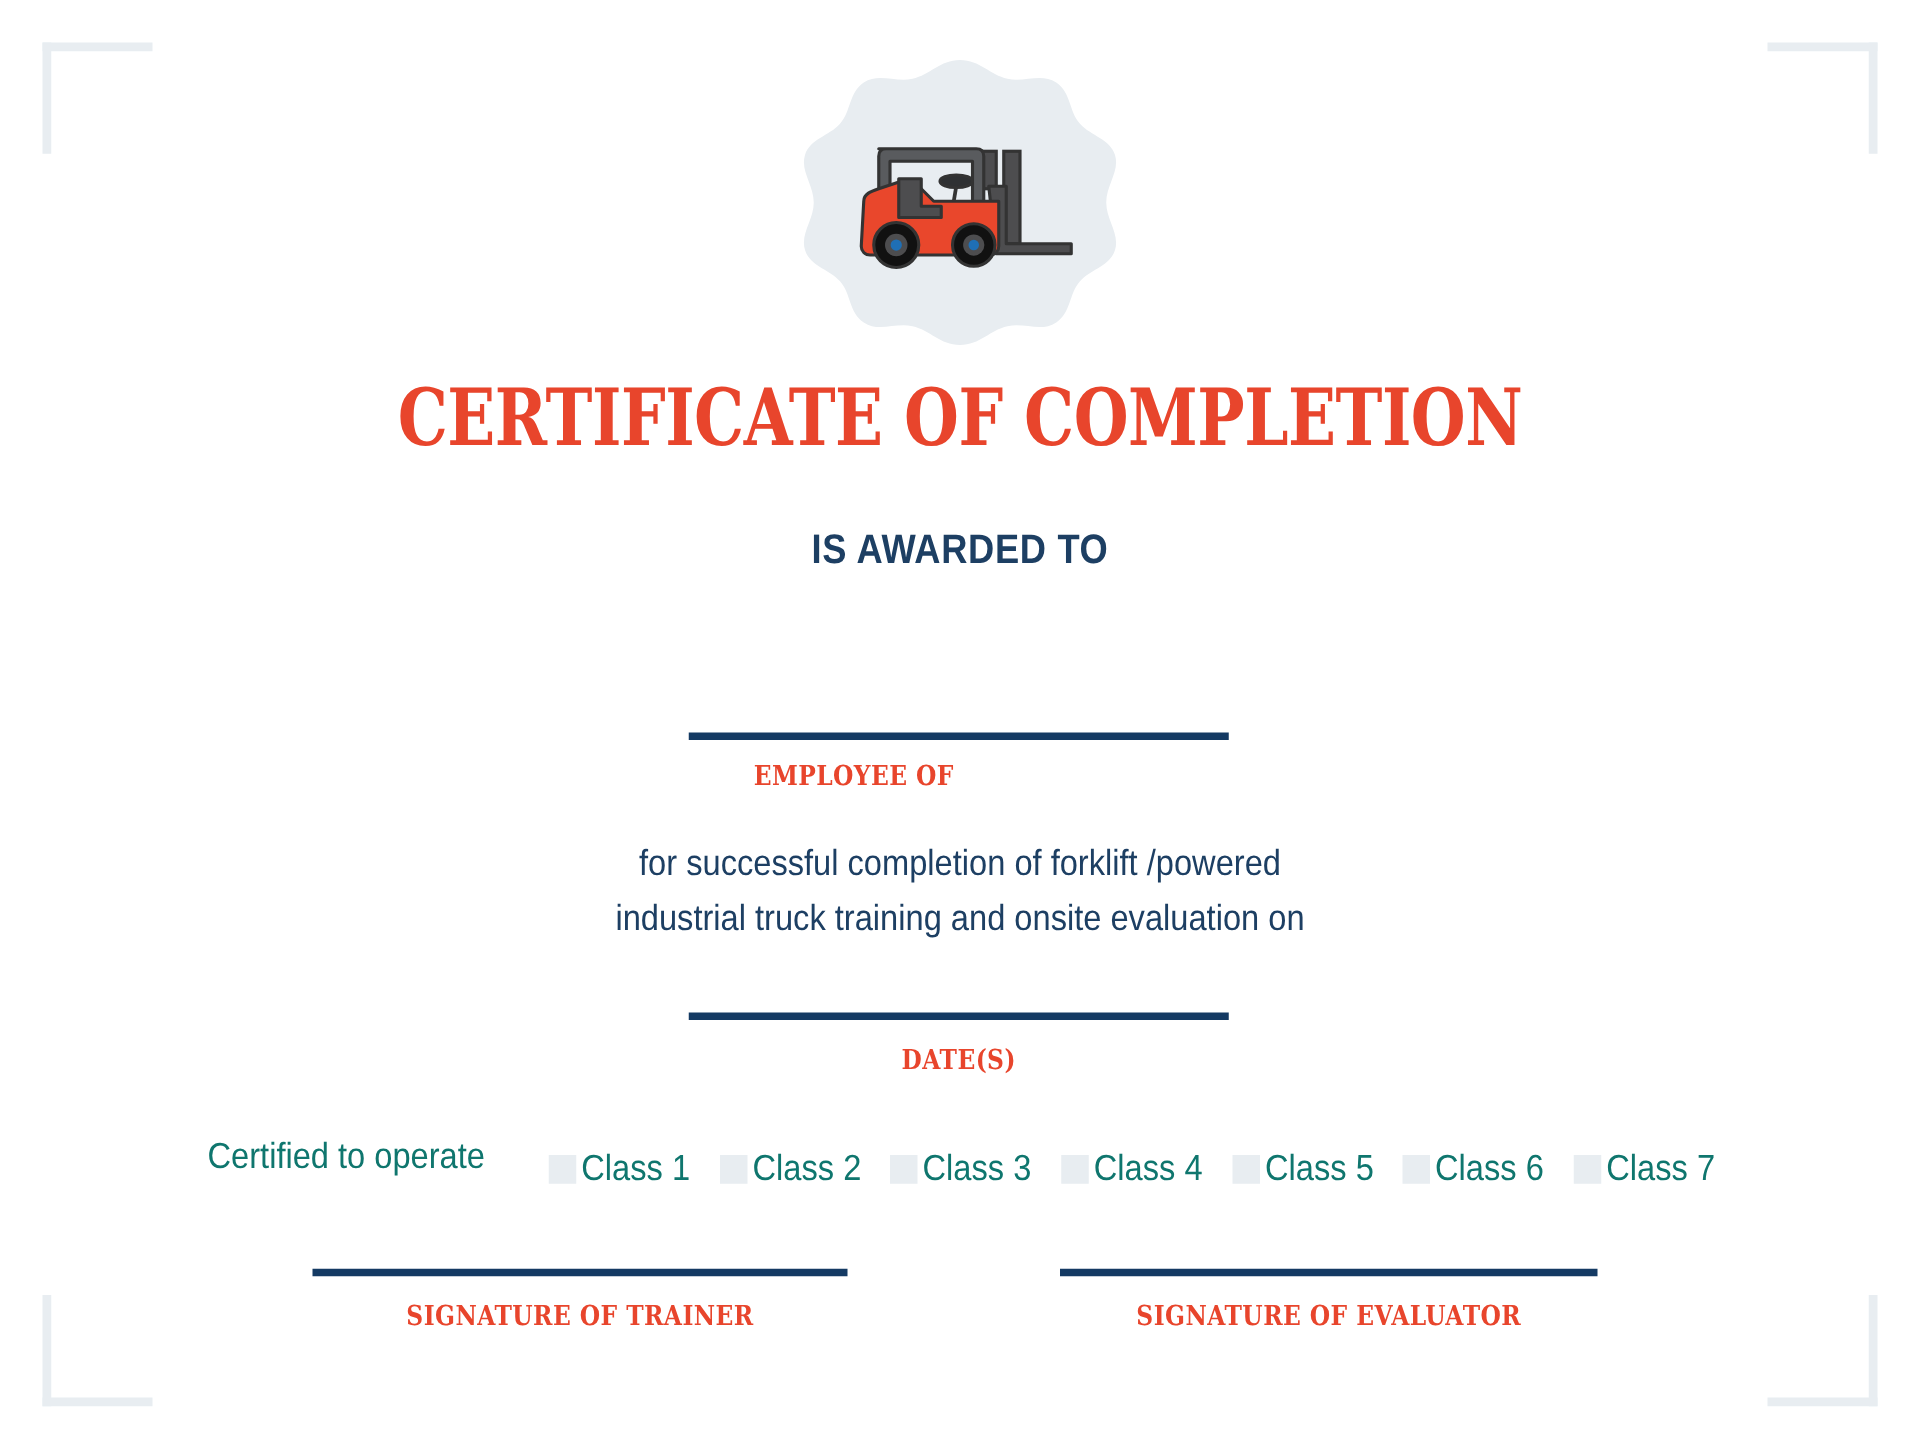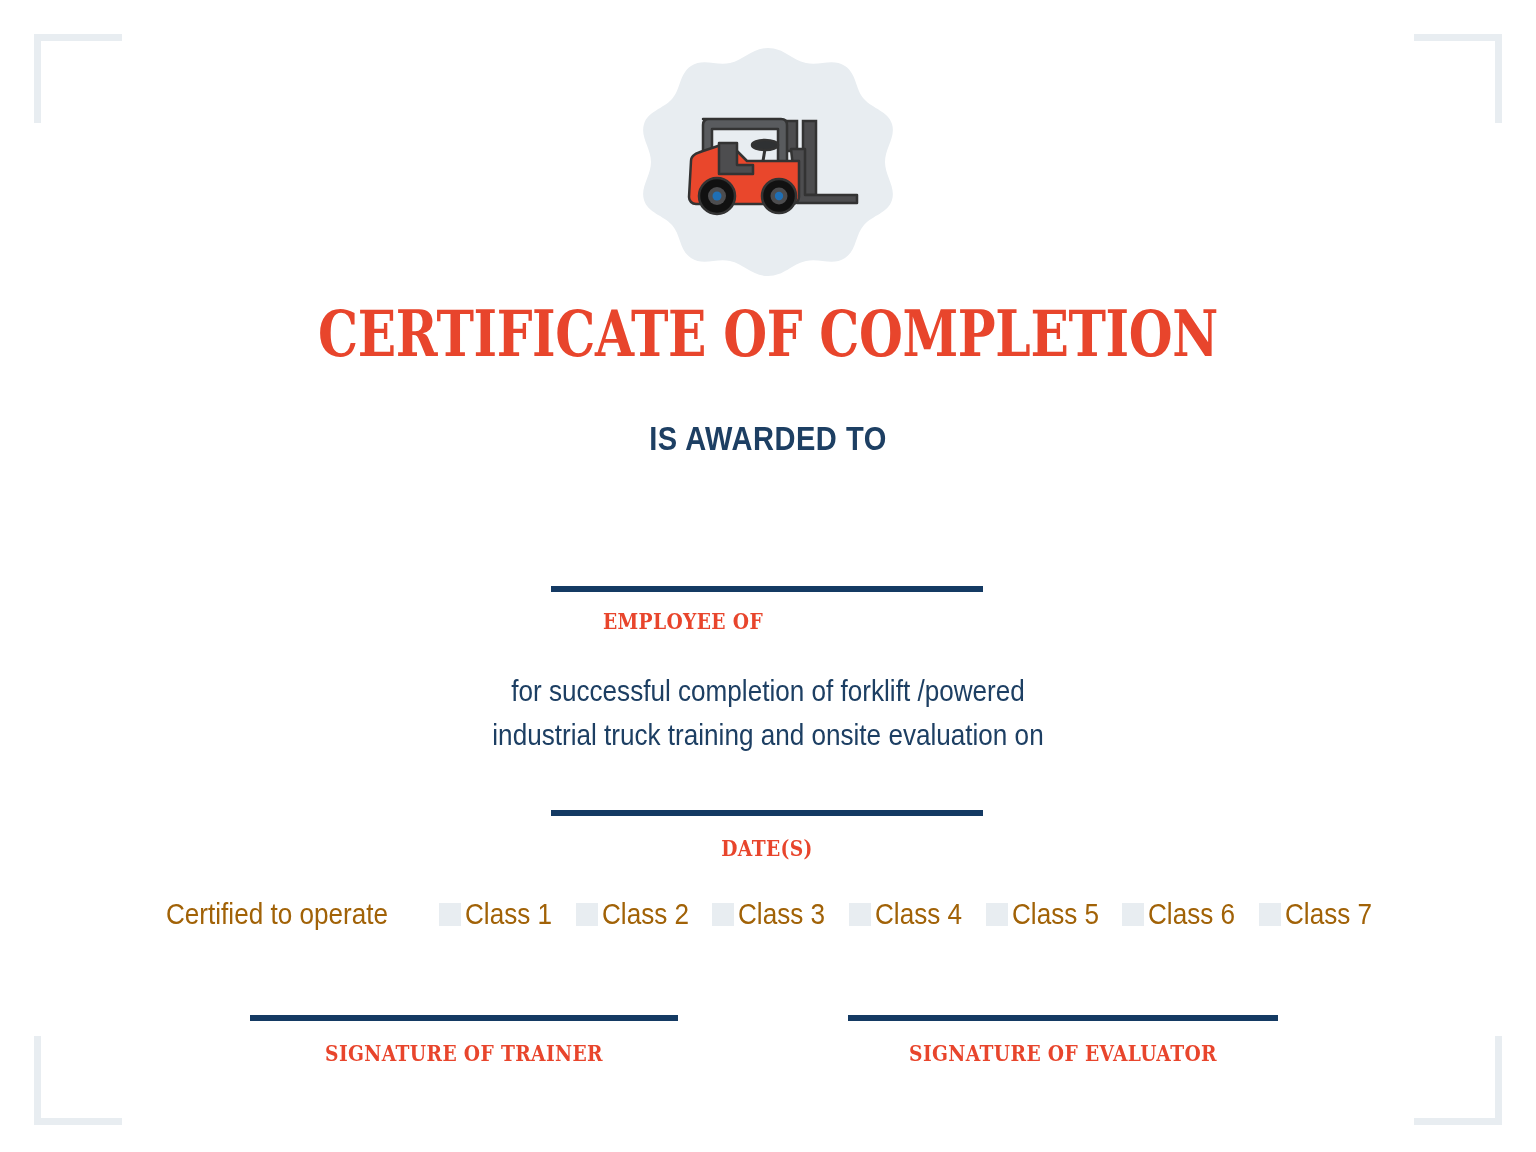--- a/index.html
+++ b/index.html
@@ -121,33 +121,34 @@
   
   .certify-row {
     position:absolute;
     left:12px; right:0;
     top:898px;
     display:flex;
     align-items:center;
     justify-content:center;
     font-family:"Liberation Sans", sans-serif;
     font-size:29px;
-    color:#a16207;
+    color:#0f766e;
   }
   .certify-label {
     transform:scaleX(0.90);
     transform-origin:left center;
     white-space:nowrap;
     margin-right:12px;
   }
   .class-item {
     display:flex;
     align-items:center;
     margin-left:14px;
     white-space:nowrap;
+    margin-top:21px;
   }
   .class-box {
     width:22px; height:23px;
     background:#e8edf1;
     flex:0 0 auto;
     margin-right:4px;
   }
   .class-label {
     transform:scaleX(0.90);
     transform-origin:left center;

